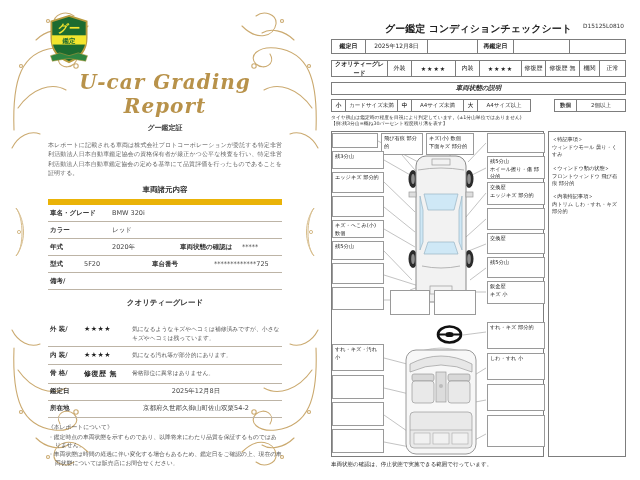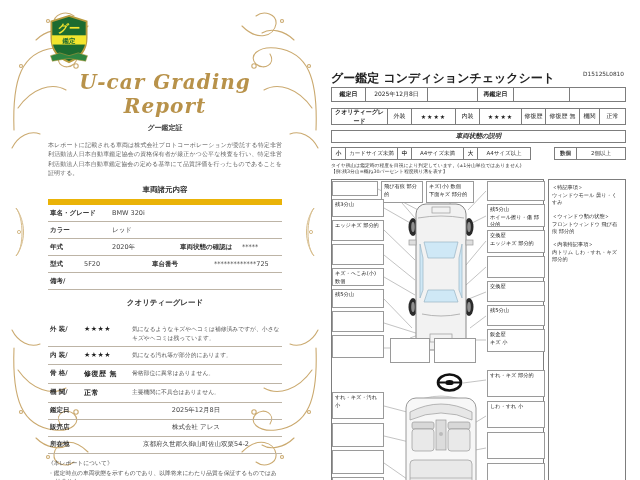--- a/index.html
+++ b/index.html
@@ -36,21 +36,21 @@
   .ilabel { font-weight:bold; width:62px; flex:none; }
   .ival { flex:1; text-align:center; color:#444; }
 
   .notes { margin-top:5px; font-size:5.8px; color:#555; line-height:1.5; }
   .notes-title { margin-bottom:1px; }
   .note-item { padding-left:7px; text-indent:-7px; }
 
   
   .sheet-right { position:absolute; left:331px; top:22px; width:295px; }
   .cs-titlebar { position:relative; height:14px; }
-  .cs-title { text-align:left; font-size:12px; font-weight:bold; color:#222;margin-top:48px; }
+  .cs-title { text-align:center; font-size:10px; font-weight:bold; color:#222; }
   .cs-docid { position:absolute; right:2px; top:1px; font-size:5.8px; color:#333; }
   .brow { display:flex; border:1px solid #7d7d7d; background:#fff; }
   .brow > div { border-right:1px solid #7d7d7d; display:flex; align-items:center; justify-content:center;
     font-size:6px; color:#222; padding:1px; text-align:center; }
   .brow > div:last-child { border-right:none; }
   .t1 { margin-top:3px; height:15px; }
   .t2 { margin-top:6px; height:17px; }
   .stars { font-size:6.5px; letter-spacing:1px; color:#111; }
   .band { margin-top:5px; height:13px; border:1px solid #7d7d7d; display:flex; align-items:center;
     justify-content:center; font-size:6.5px; font-weight:bold;font-style:italic; }
@@ -163,32 +163,23 @@
       <div class="grow">
         <span class="glabel">内 装/</span>
         <span class="gval">★★★★</span>
         <span class="gdesc">気になる汚れ等が部分的にあります。</span>
       </div>
       <div class="grow">
         <span class="glabel">骨 格/</span>
         <span class="gval">修復歴 無</span>
         <span class="gdesc">骨格部位に異常はありません。</span>
       </div>
-      <div class="grow">
-        <span class="glabel">機 関/</span>
-        <span class="gval">正常</span>
-        <span class="gdesc">主要機関に不具合はありません。</span>
-      </div>
       <div class="irow">
         <span class="ilabel">鑑定日</span>
         <span class="ival">2025年12月8日</span>
-      </div>
-      <div class="irow">
-        <span class="ilabel">販売店</span>
-        <span class="ival">株式会社 アレス</span>
       </div>
       <div class="irow">
         <span class="ilabel">所在地</span>
         <span class="ival">京都府久世郡久御山町佐山双栗54-2</span>
       </div>
     </div>
 
     <div class="notes">
       <div class="notes-title">《本レポートについて》</div>
       <div class="note-item">・鑑定時点の車両状態を示すものであり、以降将来にわたり品質を保証するものではありません。</div>

